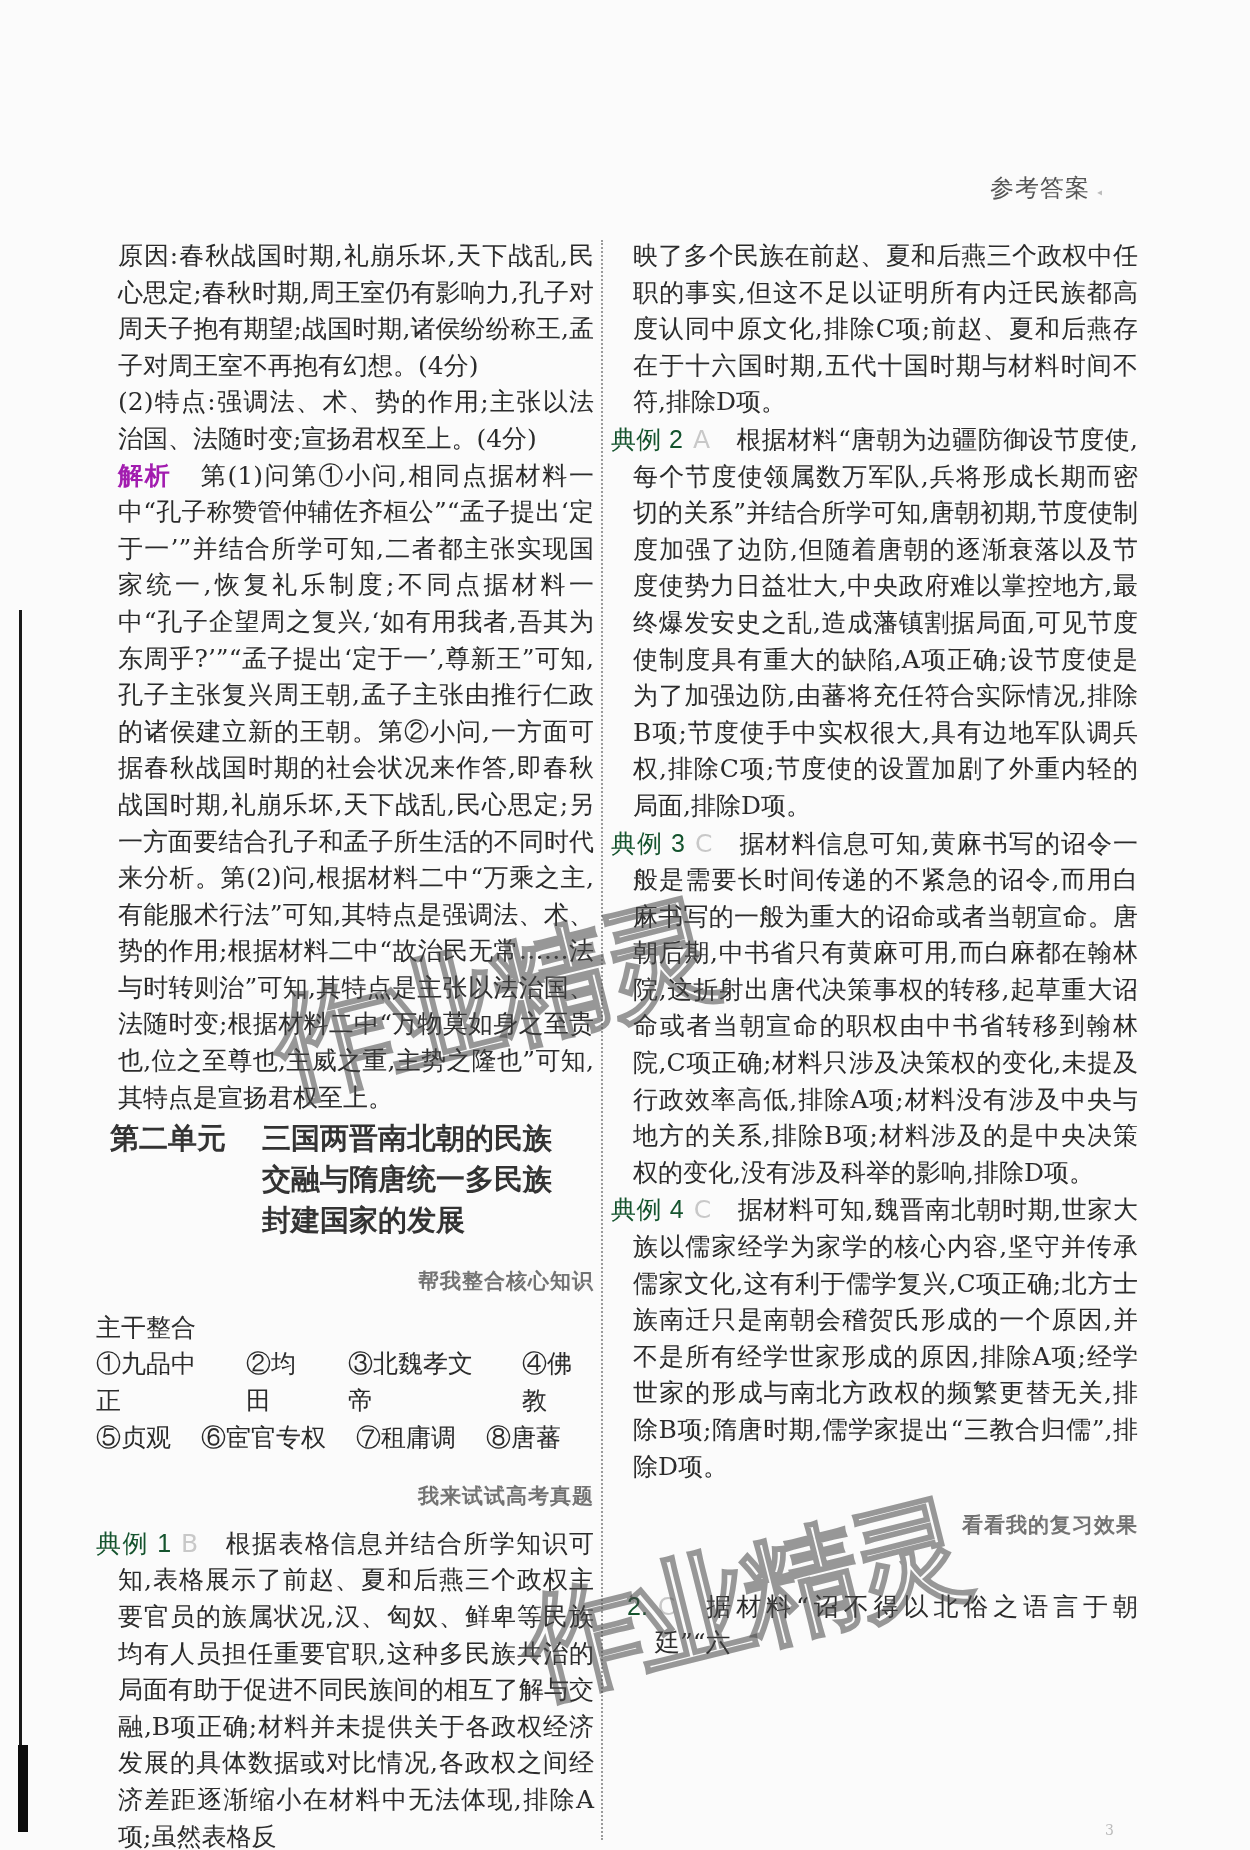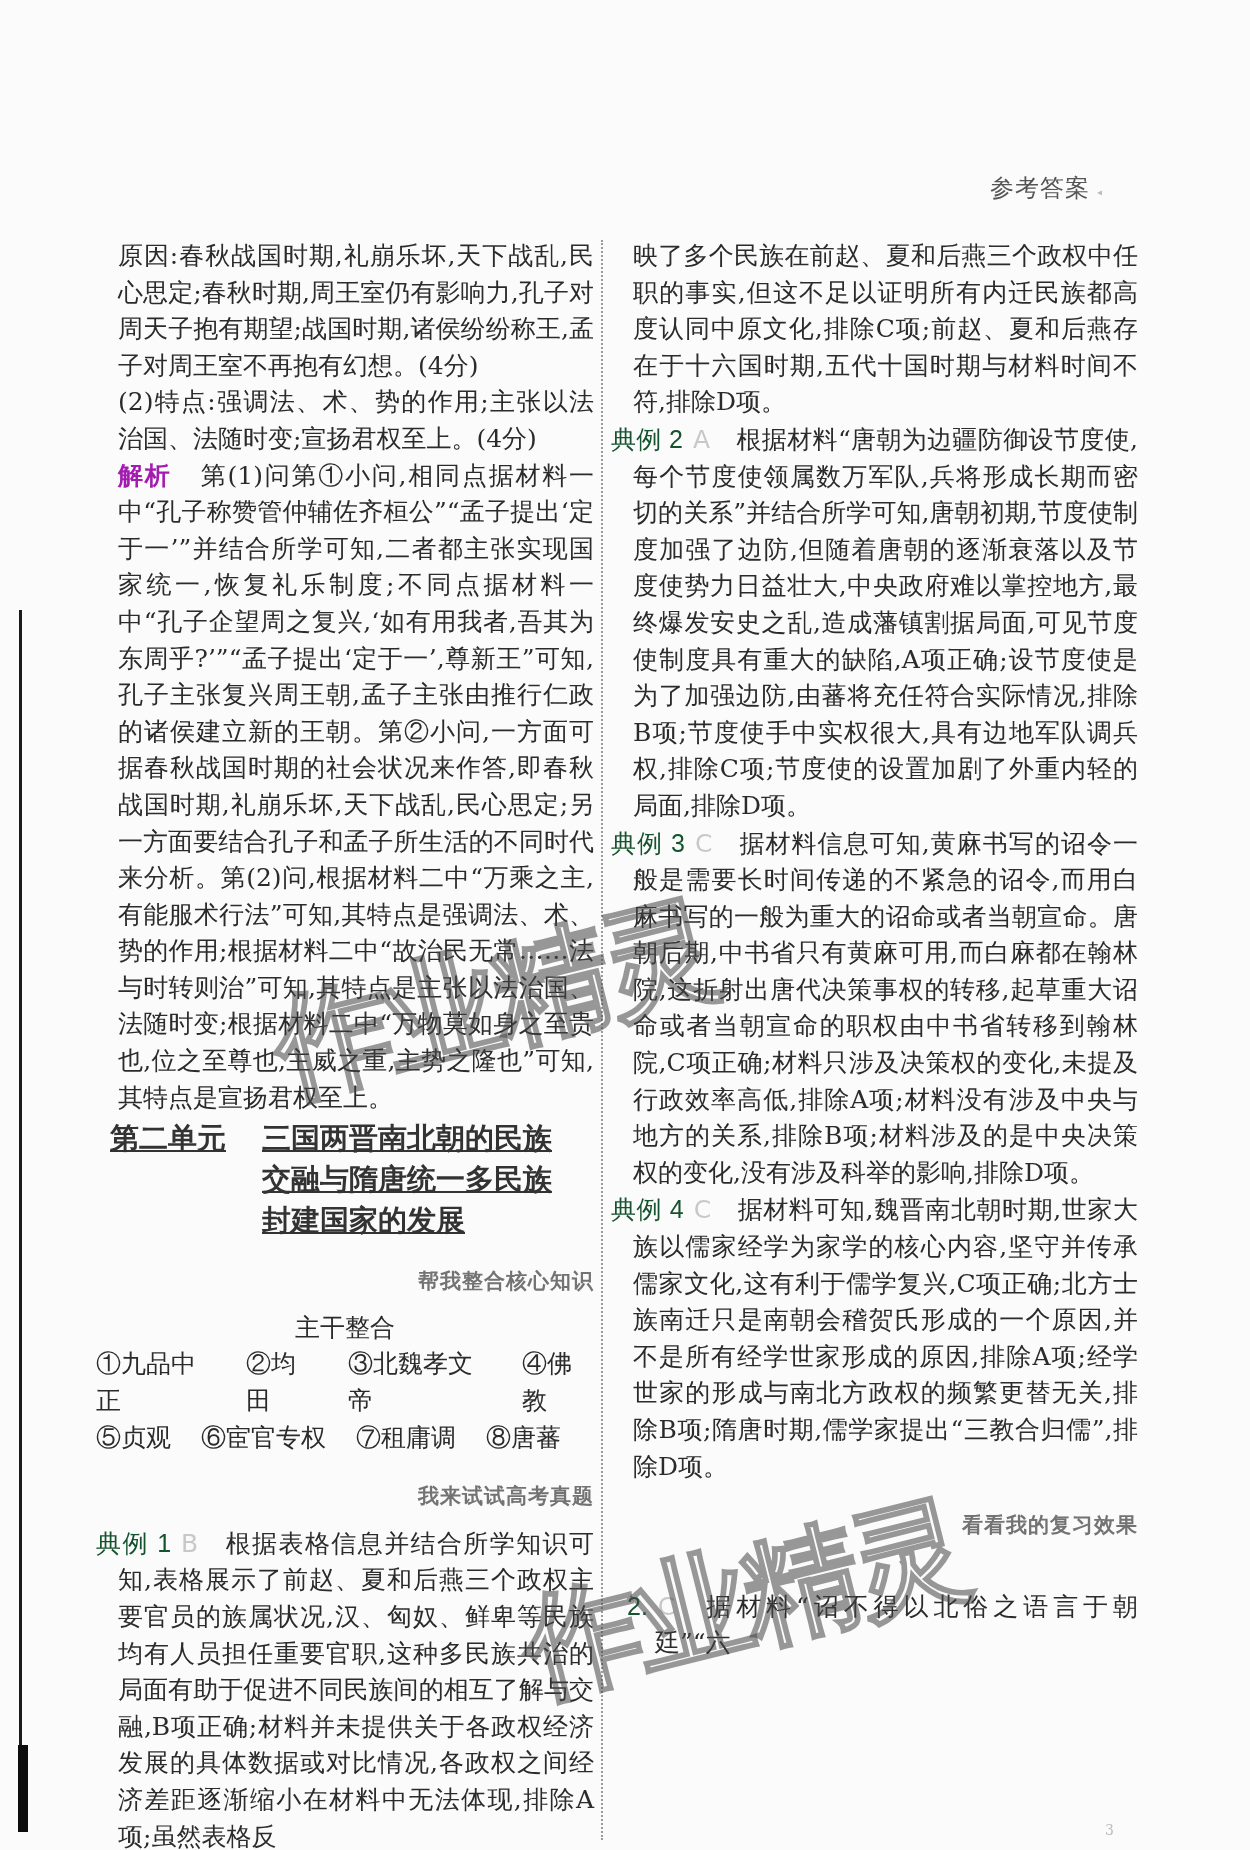--- a/index.html
+++ b/index.html
@@ -36,30 +36,30 @@
     font-weight: bold; color: #a21caf;
   }
   .ex-label {
     font-family: Liberation Sans, sans-serif;
     color: #14532d;
   }
   .ans { font-family: "DejaVu Sans", "Liberation Sans", sans-serif; color: #c8c8c8; margin: 0 26px 0 10px; }
   .unit-title {
     font-family: "DejaVu Sans", "Liberation Sans", sans-serif;
     font-weight: bold; font-size: 29px; line-height: 41px; color: #333;
-    margin: 2px 0 0 -8px; display: flex; text-decoration: underline;
+    margin: 2px 0 0 -8px; display: flex;
   }
   .unit-title .u-num { width: 152px; flex-shrink: 0; }
   .unit-title .u-text { width: 310px; }
   .sub-head {
     font-family: "DejaVu Sans", "Liberation Sans", sans-serif;
     font-weight: bold; font-size: 21px; color: #737373; text-align: right;
     margin: 22px 0 10px 0; letter-spacing: 1px;
   }
-  .block-head { font-size: 25px; margin-top: 8px; text-align: center; }
+  .block-head { font-size: 25px; margin-top: 8px; }
   .kp-row { display: flex; gap: 30px; margin-left: -22px; }
   .left-shift { margin-left: -22px; }
   .watermark {
     position: absolute; font-family: "DejaVu Sans", "Liberation Sans", sans-serif;
     font-weight: bold; color: transparent; -webkit-text-stroke: 2px rgba(70,70,70,0.55);
     transform: rotate(-14deg); letter-spacing: -6px; pointer-events: none; white-space: nowrap;
   }
   .page-num { position: absolute; left: 1105px; top: 1822px; font-size: 14px; color: #bbb; }
 </style>
 </head>

